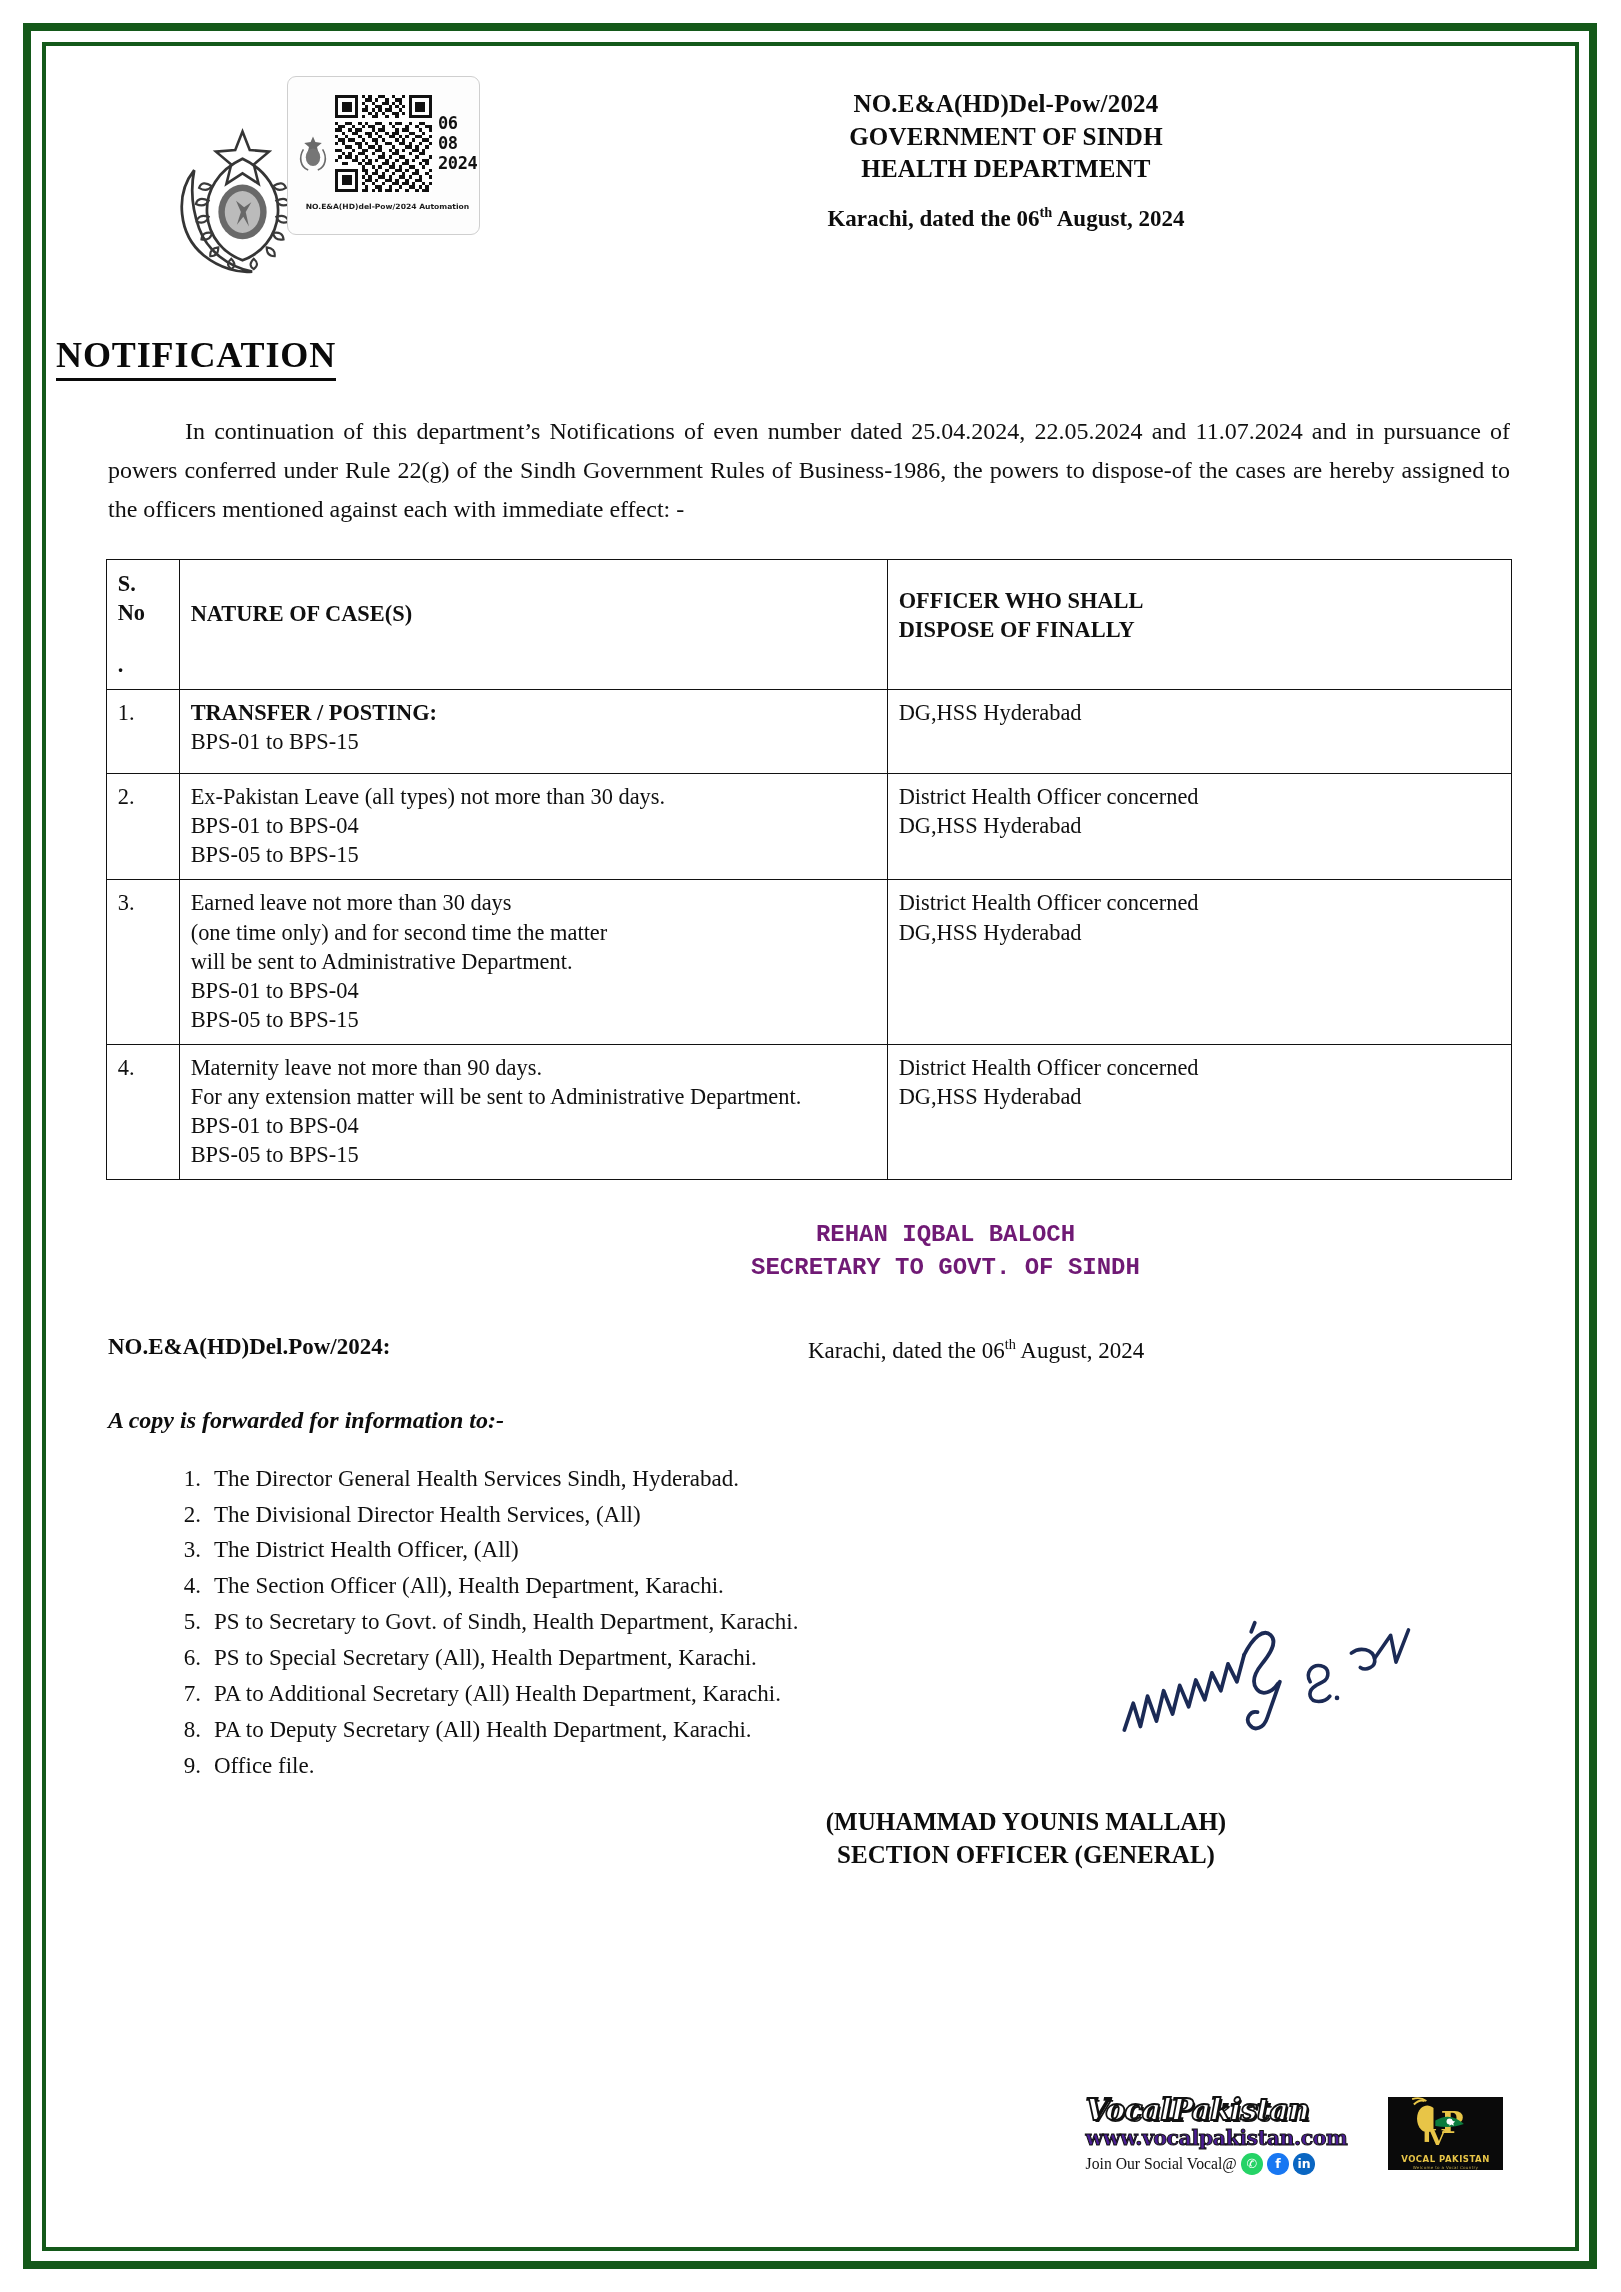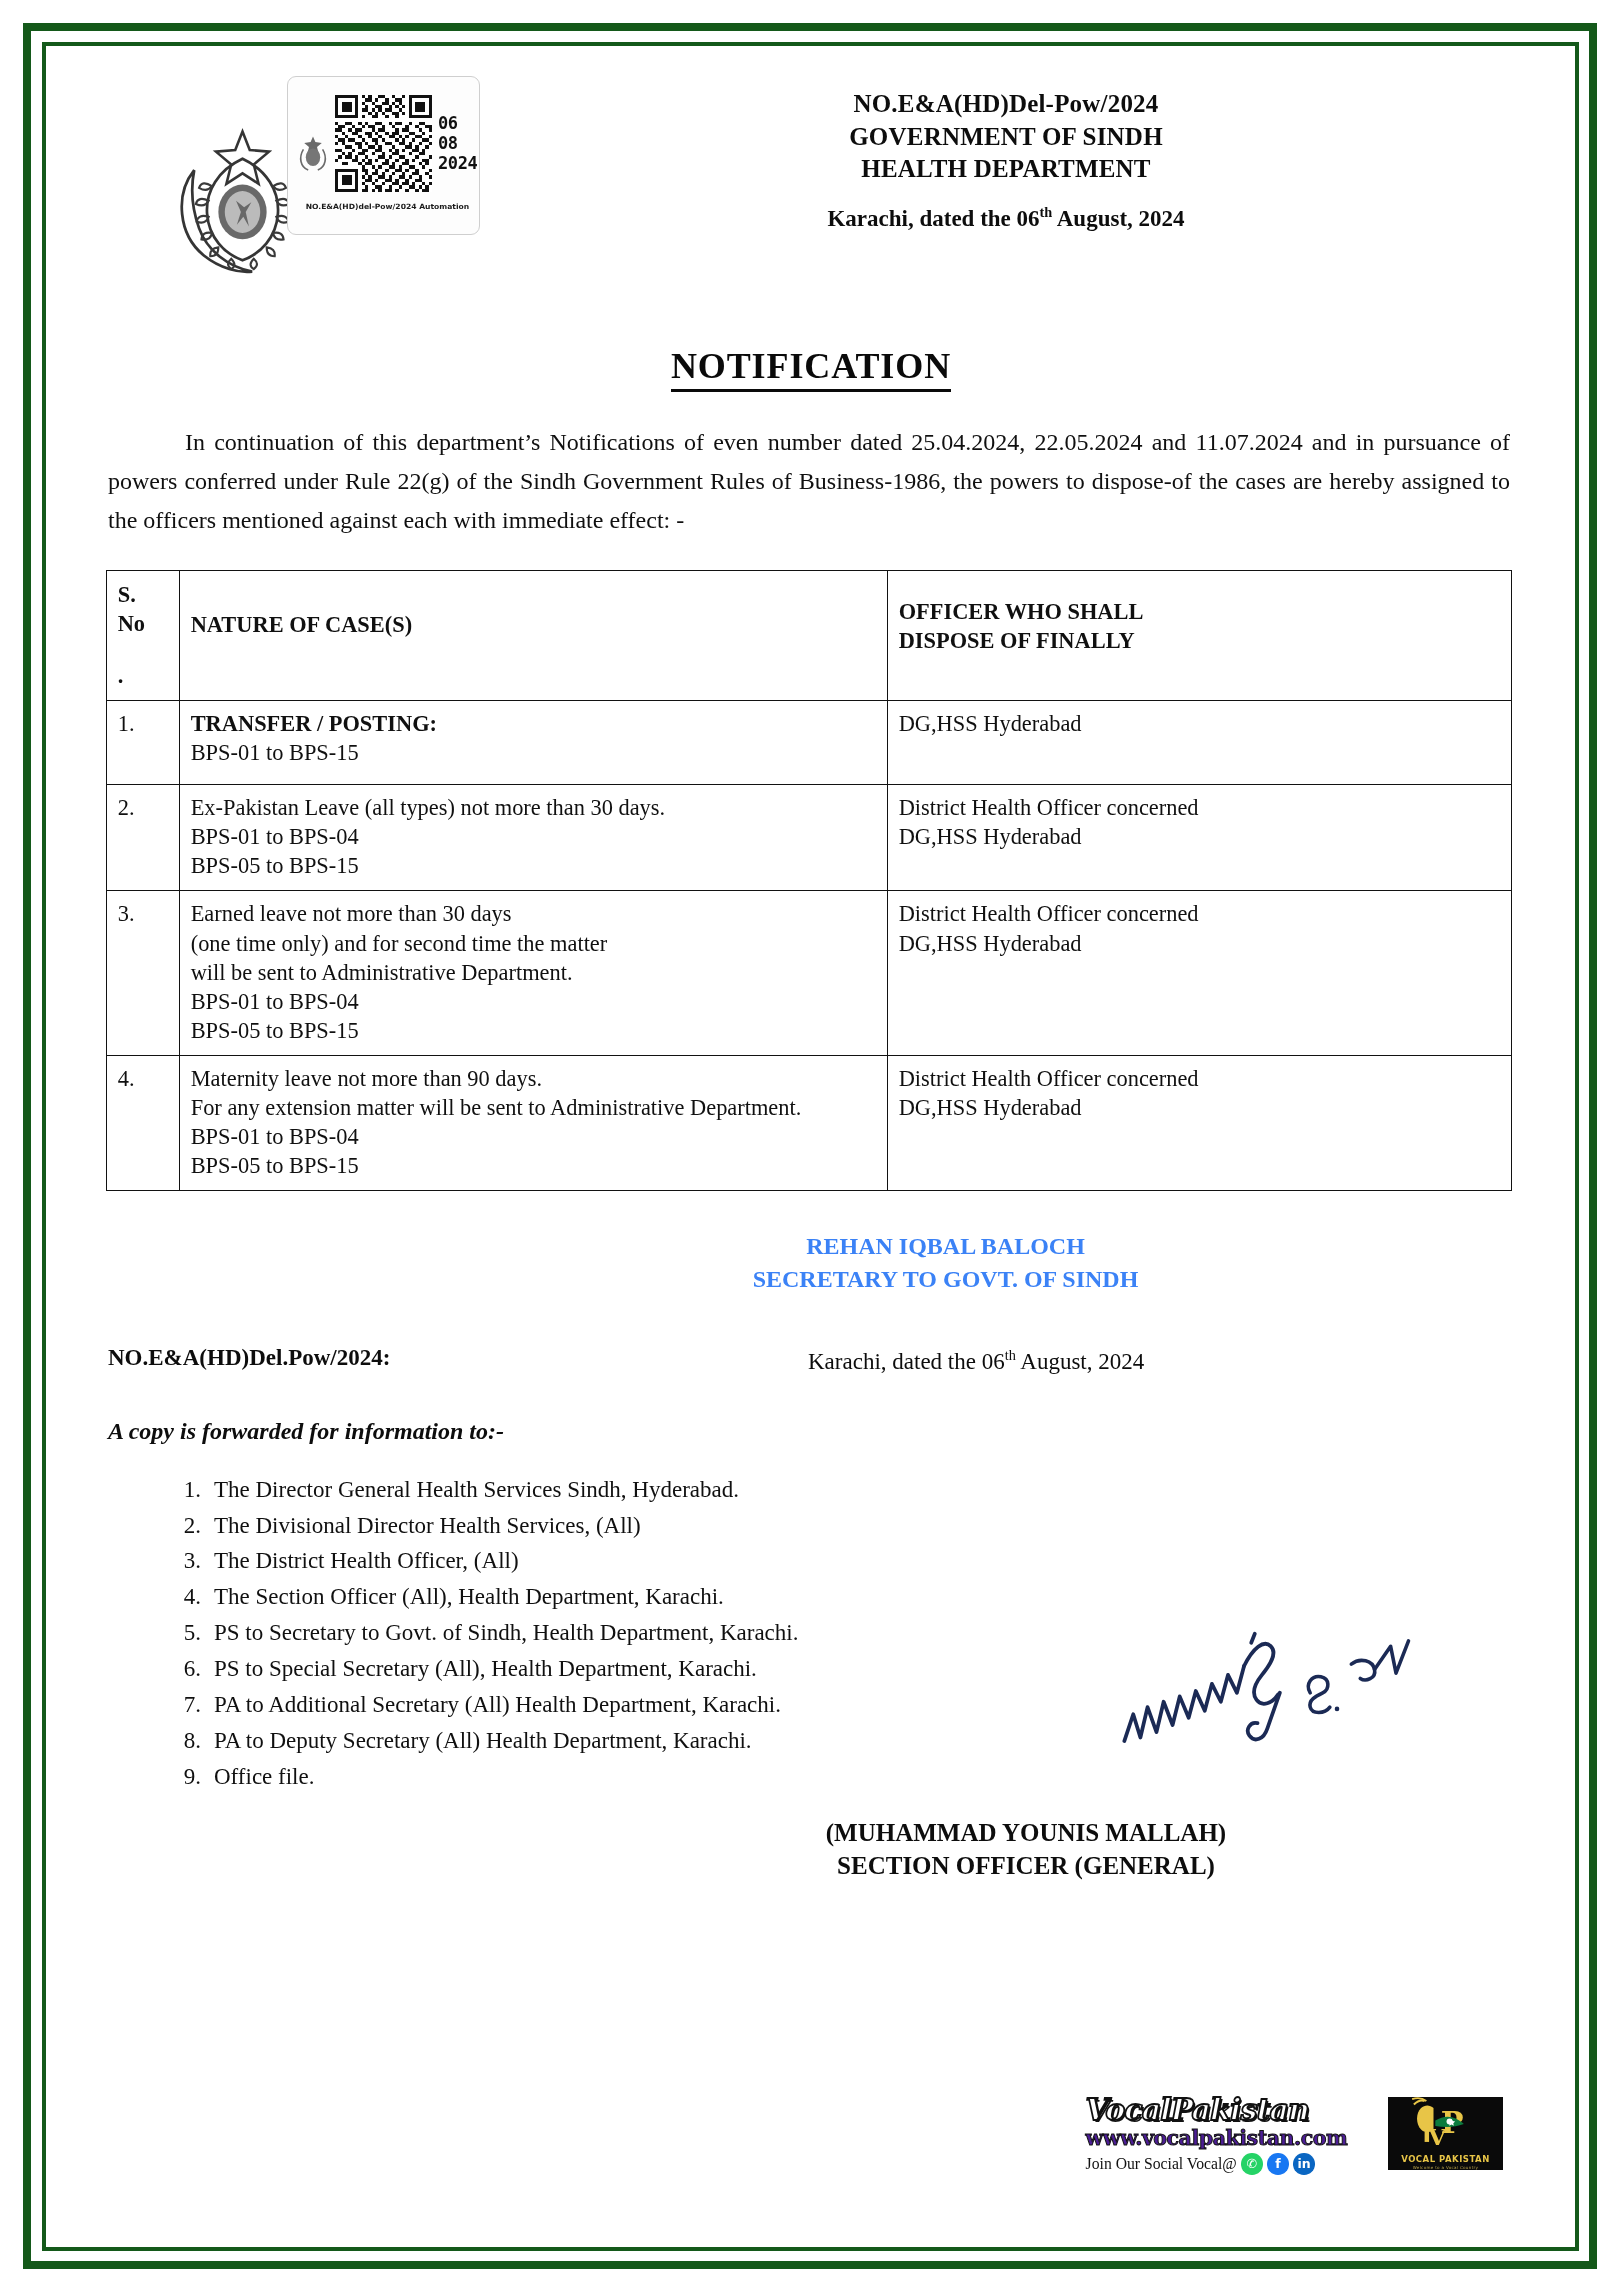--- a/index.html
+++ b/index.html
@@ -113,22 +113,21 @@
     margin-top: 18px;
     font-family: "Liberation Serif", serif;
     font-weight: bold;
     font-size: 23px;
     color: #0d0d0d;
   }
   .head-date sup { font-size: 14.3px; vertical-align: super; }
 
   
   .notif-title {
-    text-align: center;
-    margin-top: 20px;
+    margin-top: 9px;
     font-family: "Liberation Serif", serif;
     font-weight: bold;
     font-size: 36px;
     letter-spacing: 0.9px;
     color: #0a0a0a;
   }
   .notif-title span {
     border-bottom: 3.6px solid #0a0a0a;
     padding-bottom: 2.7px;
   }
@@ -180,25 +179,25 @@
   td.case .bold { font-weight: bold; }
   td.case .just { text-align: justify; }
 
   
   .sec-block {
     margin-top: 39px;
     text-align: center;
     padding-left: 269px;
   }
   .sec-block div {
-    font-family: Liberation Serif, serif;
+    font-family: Liberation Mono, monospace;
     font-weight: bold;
     font-size: 24px;
     line-height: 1.34;
-    color: #3b82f6;
+    color: #701a75;
   }
 
   
   .refrow {
     position: relative;
     margin-top: 50px;
     height: 39px;
   }
   .ref-no {
     position: absolute; left: 52px; top: 0;

